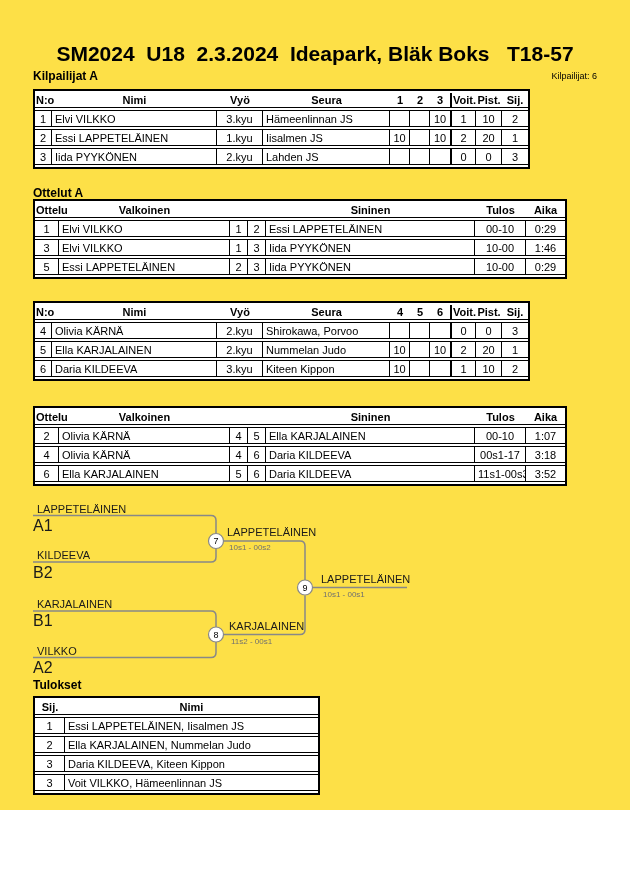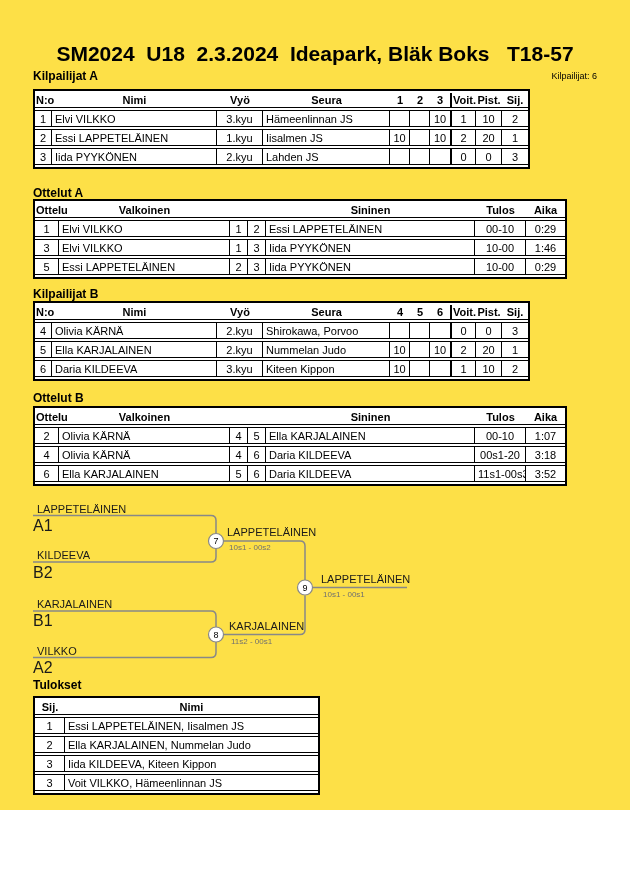--- a/index.html
+++ b/index.html
@@ -160,21 +160,20 @@
       <td class="tL">Essi LAPPETELÄINEN</td>
       <td class="tC">2</td>
       <td class="tC">3</td>
       <td class="tL">Iida PYYKÖNEN</td>
       <td class="tC">10-00</td>
       <td class="tC">0:29</td>
     </tr>
   </tbody>
     </table>
 
-  <div class="section-label lbl-kb">Kilpailijat B</div>
   <table class="sheet tbl-kb">
     <colgroup>
         <col style="width:17px">
         <col style="width:165px">
         <col style="width:46px">
         <col style="width:127px">
         <col style="width:20px">
         <col style="width:20px">
         <col style="width:20px">
         <col style="width:26px">
@@ -226,21 +225,20 @@
       <td class="tC">10</td>
       <td class="tC"></td>
       <td class="tC noR"></td>
       <td class="tC grpL">1</td>
       <td class="tC">10</td>
       <td class="tC">2</td>
     </tr>
   </tbody>
     </table>
 
-  <div class="section-label lbl-ob">Ottelut B</div>
   <table class="sheet tbl-ob">
     <colgroup>
         <col style="width:24px">
         <col style="width:171px">
         <col style="width:18px">
         <col style="width:18px">
         <col style="width:209px">
         <col style="width:51px">
         <col style="width:39px">
       </colgroup>
@@ -262,21 +260,21 @@
       <td class="tL">Ella KARJALAINEN</td>
       <td class="tC">00-10</td>
       <td class="tC">1:07</td>
     </tr>
     <tr>
       <td class="tC">4</td>
       <td class="tL">Olivia KÄRNÄ</td>
       <td class="tC">4</td>
       <td class="tC">6</td>
       <td class="tL">Daria KILDEEVA</td>
-      <td class="tC">00s1-20</td>
+      <td class="tC">00s1-17</td>
       <td class="tC">3:18</td>
     </tr>
     <tr>
       <td class="tC">6</td>
       <td class="tL">Ella KARJALAINEN</td>
       <td class="tC">5</td>
       <td class="tC">6</td>
       <td class="tL">Daria KILDEEVA</td>
       <td class="tC">11s1-00s3</td>
       <td class="tC">3:52</td>
@@ -336,21 +334,21 @@
     <tr>
       <td class="tC">1</td>
       <td class="tL">Essi LAPPETELÄINEN, Iisalmen JS</td>
     </tr>
     <tr>
       <td class="tC">2</td>
       <td class="tL">Ella KARJALAINEN, Nummelan Judo</td>
     </tr>
     <tr>
       <td class="tC">3</td>
-      <td class="tL">Iida KILDEEVA, Kiteen Kippon</td>
+      <td class="tL">Daria KILDEEVA, Kiteen Kippon</td>
     </tr>
     <tr>
       <td class="tC">3</td>
       <td class="tL">Voit VILKKO, Hämeenlinnan JS</td>
     </tr>
   </tbody>
     </table>
 
 </div>
 

